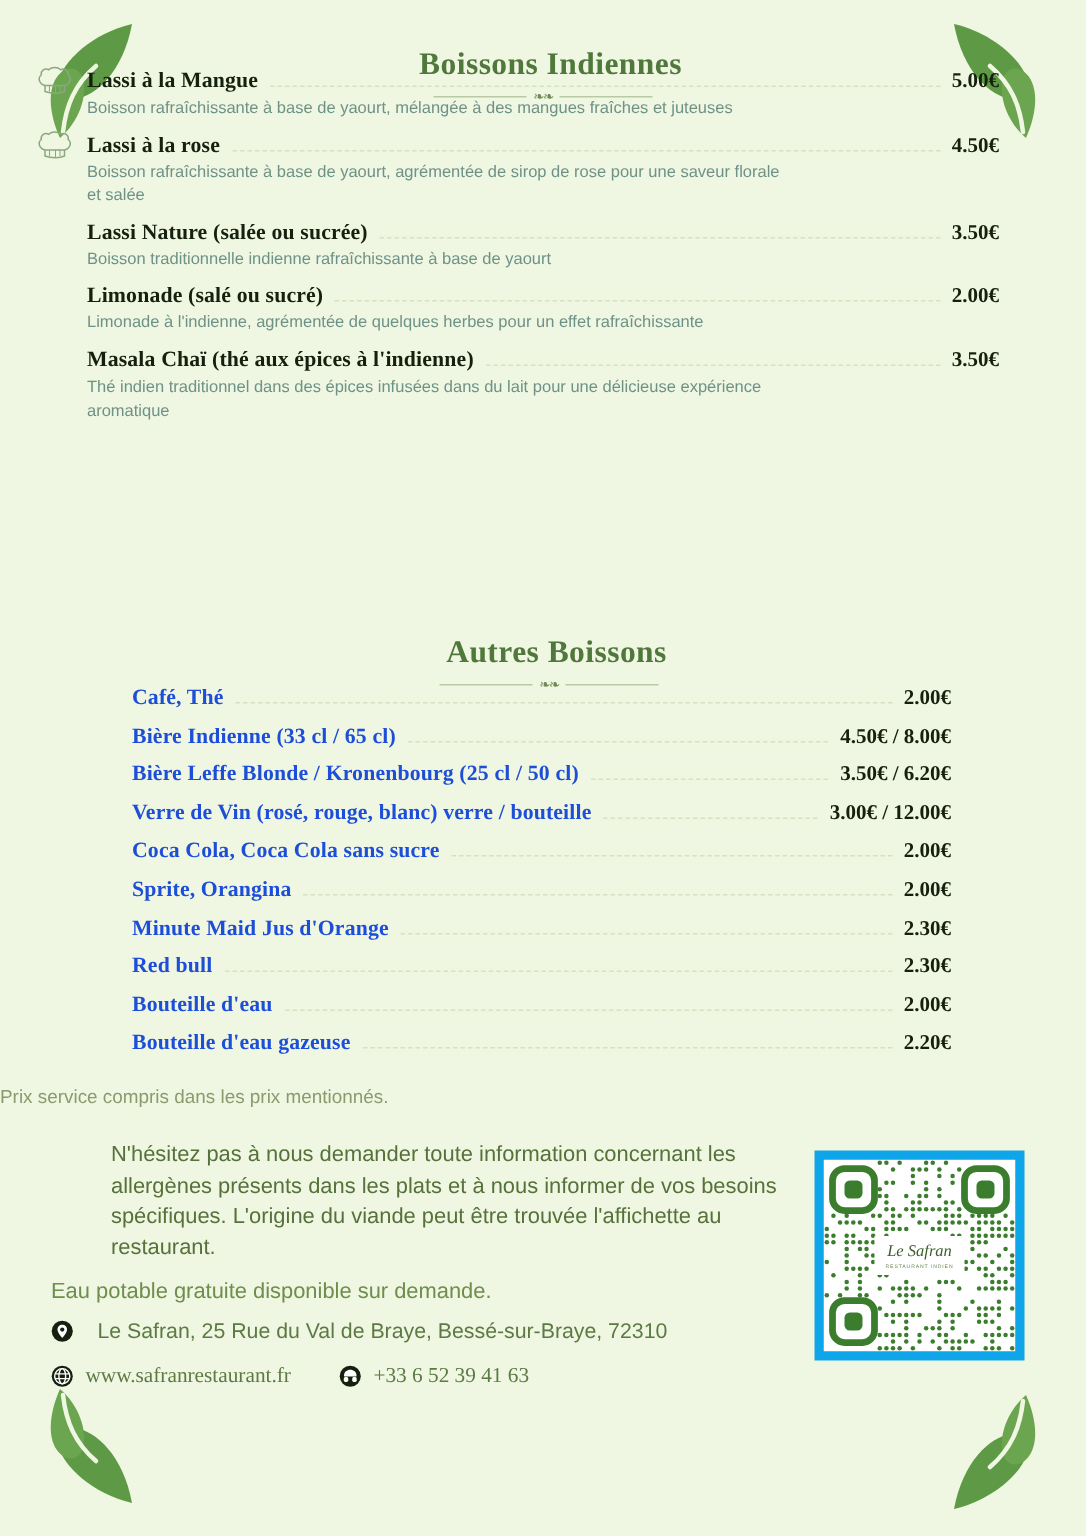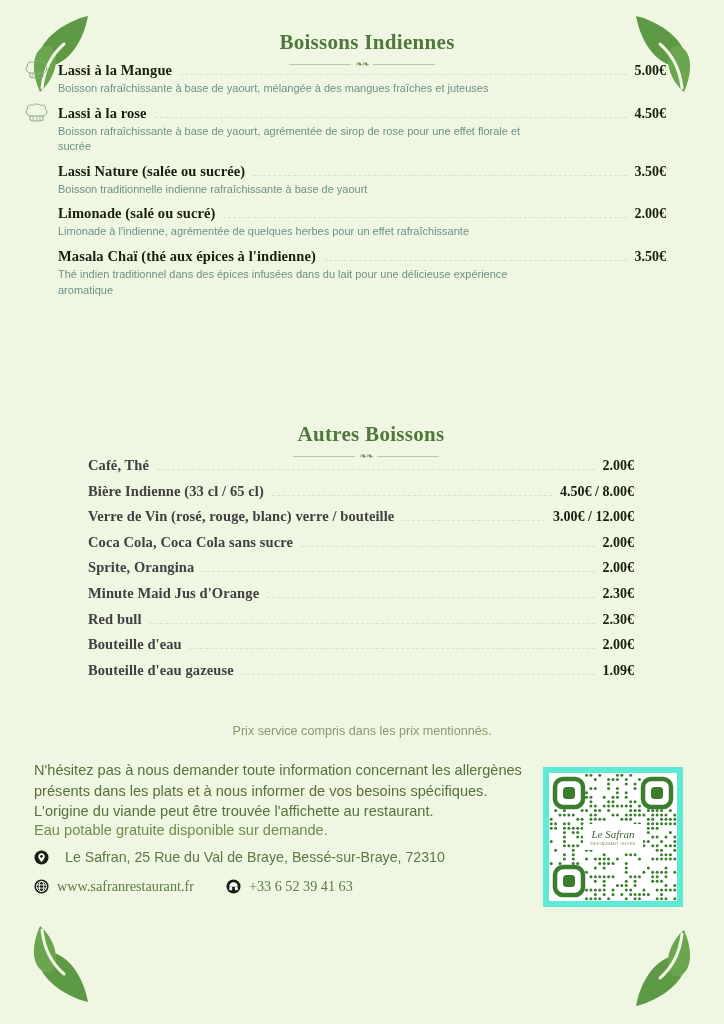--- a/index.html
+++ b/index.html
@@ -33,21 +33,21 @@
     padding-left:10px;
   }
   .ornament {
     display:flex; align-items:center; justify-content:center;
     gap:4px; margin-top:5px;
   }
   .ornament .bar { width:62px; height:1px; background:#b9c9a4; }
   .ornament .glyph { font-size:9px; color:#6e8b54; line-height:1; letter-spacing:-1px; }
 
   
-  .indian-list { position:absolute; left:58px; top:62px; width:608px; }
+  .indian-list { position:absolute; left:58px; top:46px; width:608px; }
   .idrink { position:relative; margin-bottom:8px; }
   .idrink-head { display:flex; align-items:baseline; }
   .chef-icon {
     position:absolute; left:-34px; top:-2px;
     width:26px; height:20px;
   }
   .iname {
     font-family:"Liberation Serif", serif;
     font-weight:700;
     font-size:14.5px;
@@ -82,73 +82,75 @@
   .other-head { position:absolute; left:4px; top:422px; width:724px; }
   .other-list { position:absolute; left:88px; top:457px; width:546px; }
   .odrink {
     display:flex; align-items:baseline;
     height:25.6px;
   }
   .oname {
     font-family:"Liberation Serif", serif;
     font-weight:700;
     font-size:14.5px;
-    color:#404040;
+    color:#1d4ed8;
     white-space:nowrap;
     letter-spacing:.1px;
     text-align:right;
   }
   .oprice {
     font-family:"Liberation Serif", serif;
     font-weight:700;
     font-size:14px;
     color:#16200f;
     white-space:nowrap;
   }
 
   .service-note {
     position:absolute; left:0; top:724px; width:724px;
-    text-align:center;
+    text-align:left;
     font-family:"Liberation Sans", sans-serif;
     font-size:12.6px;
     color:#8a9b6e;
   }
 
   
   .footer { position:absolute; left:34px; top:760px; width:510px; }
   .allergen {
     font-family:"Liberation Sans", sans-serif;
     font-size:14.6px;
     line-height:1.42;
     color:#56713a;
+    margin-left:40px;
   }
   .water {
     font-family:"Liberation Sans", sans-serif;
     font-size:14.6px;
     color:#6f8d4d;
+    margin-top:10px;
   }
   .contact-row {
     display:flex; align-items:center;
     margin-top:11px;
     gap:16px;
     font-family:"Liberation Sans", sans-serif;
     font-size:14.2px;
     color:#5d7a44;
   }
   .contact-row.second { gap:0; margin-top:13px;font-family:Liberation Serif, serif; }
   .contact-pair { display:flex; align-items:center; gap:8px; }
   .contact-pair + .contact-pair { margin-left:32px; }
   .cicon { width:15px; height:15px; flex:0 0 15px; }
 
   
   .qr-wrap {
     position:absolute;
     left:543px; top:767px;
     width:140px; height:140px;
-    background:#5eead4;
+    background:#0ea5e9;
     padding:6px;
   }
   .qr-svg { display:block; width:128px; height:128px; }
   .qr-logo {
     position:absolute;
     left:50%; top:50%;
     transform:translate(-50%,-50%);
     width:60px; height:26px;
     background:#ffffff;
     display:flex; flex-direction:column;
@@ -224,21 +226,21 @@
       <svg class="chef-icon" viewBox="0 0 26 20">
         <path d="M6 13 C2 12 1 8 3.5 6 C3 3 6 1 8.5 2.5 C10.5 0.5 14.5 0.5 16.5 2.5 C19 1 22 3 21.5 6 C24 8 23 12 19 13 Z" fill="none" stroke="#8aa97f" stroke-width="1"></path>
         <path d="M6 13 L6 17 C10 18.5 16 18.5 19 17 L19 13" fill="none" stroke="#8aa97f" stroke-width="1"></path>
         <path d="M9 13 L9 17 M13 13 L13 17.6 M16 13 L16 17" stroke="#8aa97f" stroke-width="0.7"></path>
       </svg>
       <div class="idrink-head">
         <span class="iname">Lassi à la rose</span>
         <span class="leader"></span>
         <span class="iprice">4.50€</span>
       </div>
-      <div class="idesc">Boisson rafraîchissante à base de yaourt, agrémentée de sirop de rose pour une effet florale et sucrée</div>
+      <div class="idesc">Boisson rafraîchissante à base de yaourt, agrémentée de sirop de rose pour une saveur florale et salée</div>
     </div>
 
     <div class="idrink">
       <div class="idrink-head">
         <span class="iname">Lassi Nature (salée ou sucrée)</span>
         <span class="leader"></span>
         <span class="iprice">3.50€</span>
       </div>
       <div class="idesc">Boisson traditionnelle indienne rafraîchissante à base de yaourt</div>
     </div>
@@ -278,20 +280,25 @@
       <span class="oname">Café, Thé</span>
       <span class="leader"></span>
       <span class="oprice">2.00€</span>
     </div>
     <div class="odrink">
       <span class="oname">Bière Indienne  (33 cl / 65 cl)</span>
       <span class="leader"></span>
       <span class="oprice">4.50€ / 8.00€</span>
     </div>
     <div class="odrink">
+      <span class="oname">Bière Leffe Blonde / Kronenbourg  (25 cl / 50 cl)</span>
+      <span class="leader"></span>
+      <span class="oprice">3.50€ / 6.20€</span>
+    </div>
+    <div class="odrink">
       <span class="oname">Verre de Vin (rosé, rouge, blanc) verre / bouteille</span>
       <span class="leader"></span>
       <span class="oprice">3.00€ / 12.00€</span>
     </div>
     <div class="odrink">
       <span class="oname">Coca Cola, Coca Cola sans sucre</span>
       <span class="leader"></span>
       <span class="oprice">2.00€</span>
     </div>
     <div class="odrink">
@@ -310,21 +317,21 @@
       <span class="oprice">2.30€</span>
     </div>
     <div class="odrink">
       <span class="oname">Bouteille d'eau</span>
       <span class="leader"></span>
       <span class="oprice">2.00€</span>
     </div>
     <div class="odrink">
       <span class="oname">Bouteille d'eau gazeuse</span>
       <span class="leader"></span>
-      <span class="oprice">1.09€</span>
+      <span class="oprice">2.20€</span>
     </div>
   </div>
 
   <div class="service-note">Prix service compris dans les prix mentionnés.</div>
 
   <div class="footer">
     <div class="allergen">N'hésitez pas à nous demander toute information concernant les allergènes présents dans les plats et à nous informer de vos besoins spécifiques. L'origine du viande peut être trouvée l'affichette au restaurant.</div>
     <div class="water">Eau potable gratuite disponible sur demande.</div>
 
     <div class="contact-row">

